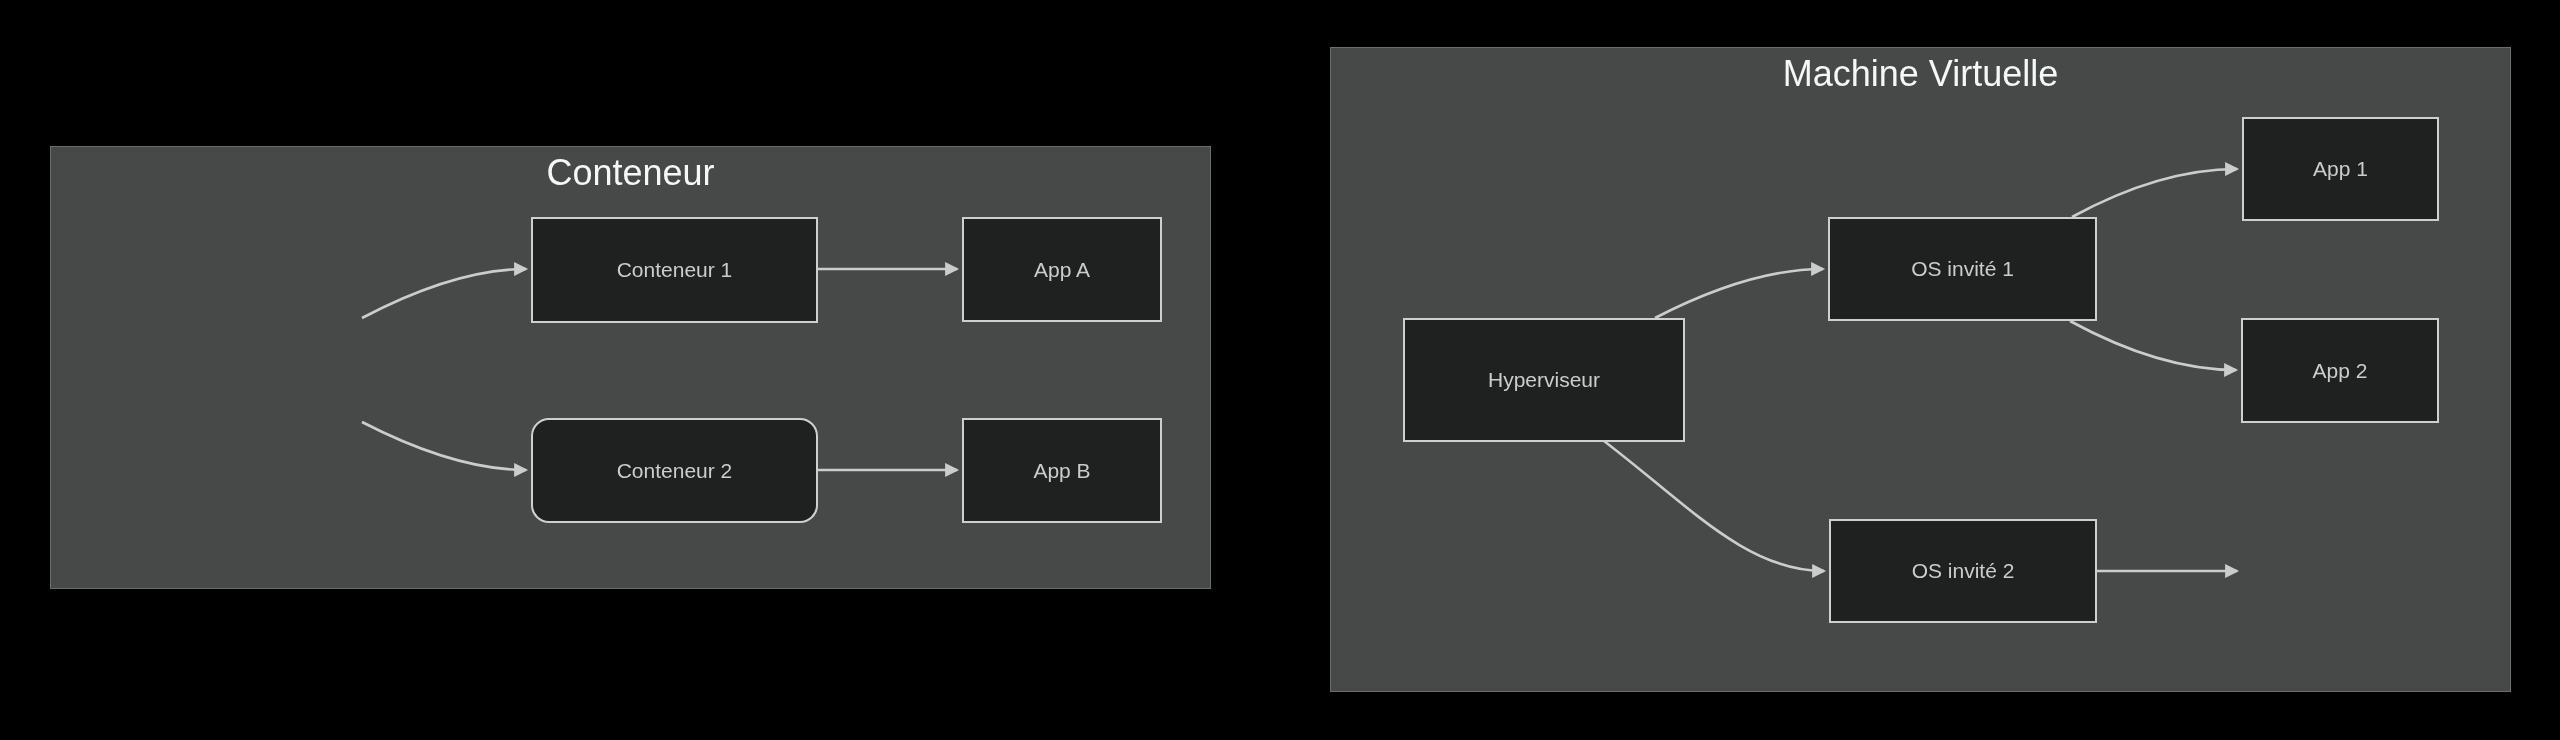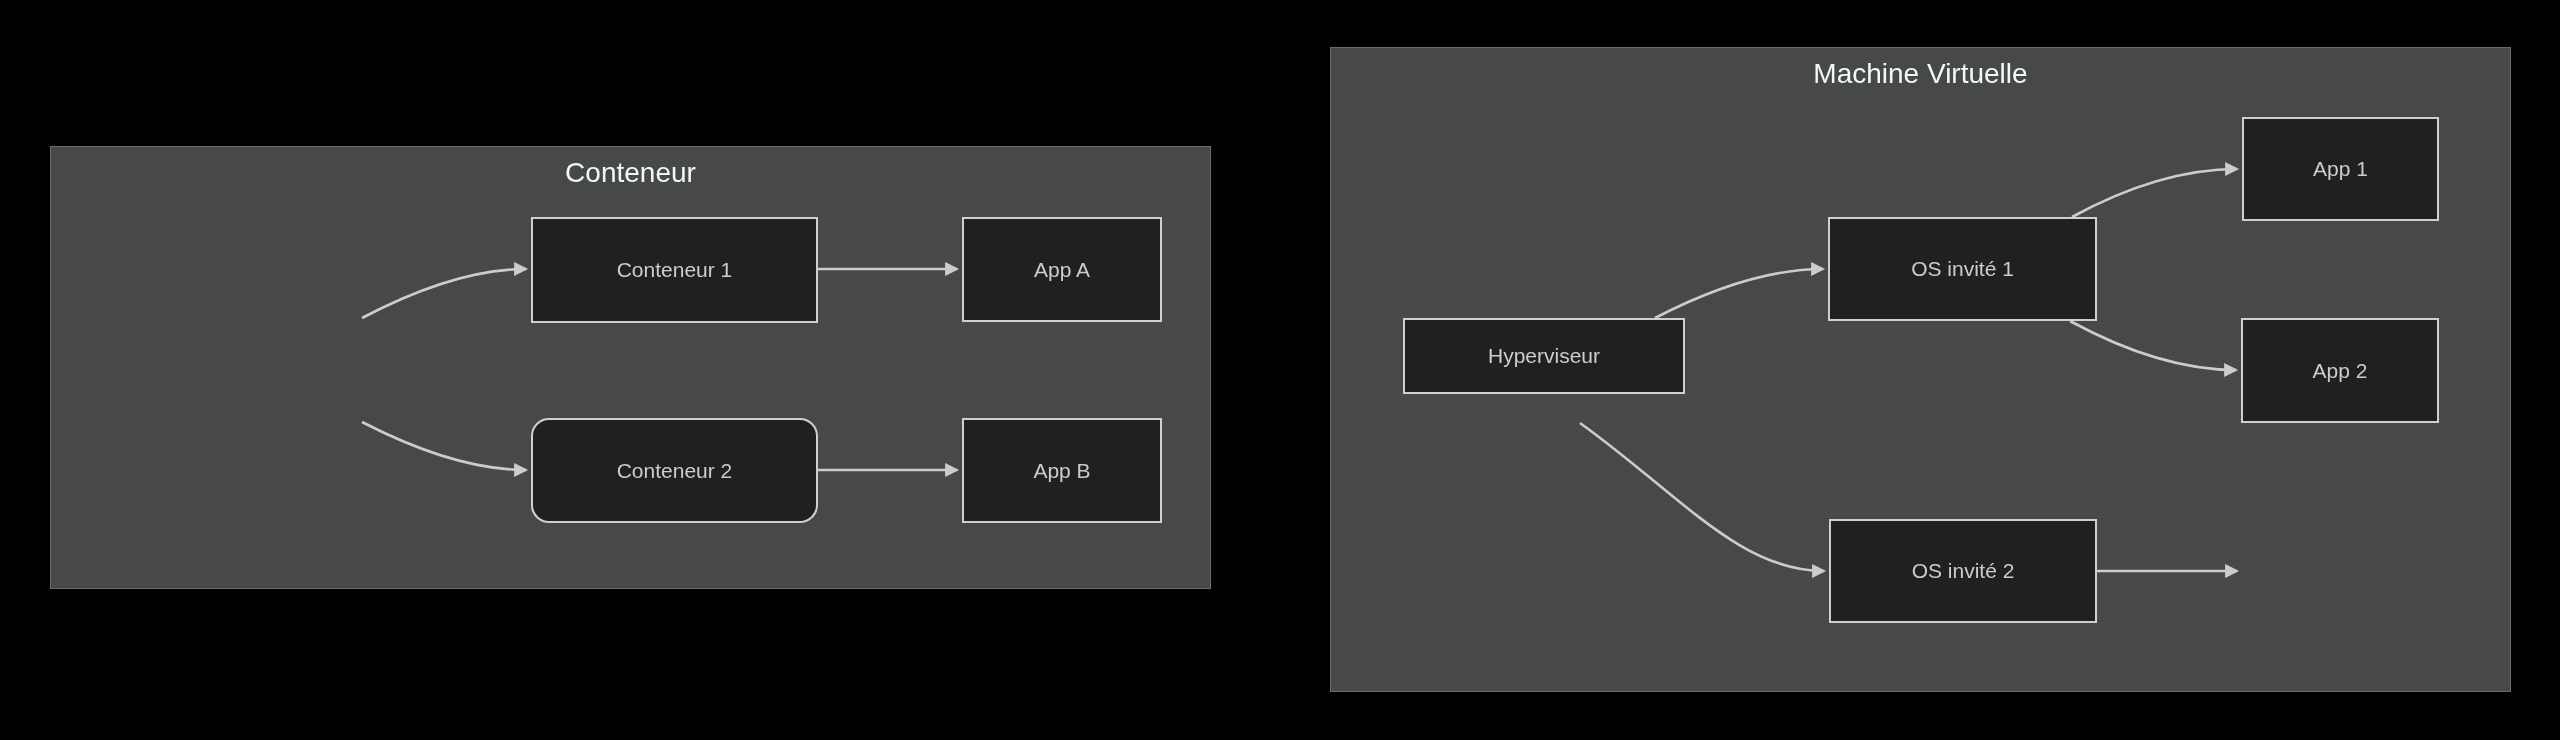--- a/index.html
+++ b/index.html
@@ -20,21 +20,21 @@
     background: var(--color-cluster-fill, #474949);
     border: 1px solid var(--color-cluster-border, #6b6d6d);
     box-sizing: border-box;
   }
   .cluster-title {
     position: absolute;
     left: 0;
     right: 0;
     top: 9px;
     text-align: center;
-    font-size: 28px;
+    font-size: 36px;
     line-height: 34px;
     color: var(--color-cluster-title, #f4f8f7);
     white-space: nowrap;
   }
   .node {
     position: absolute;
     display: flex;
     align-items: center;
     justify-content: center;
     background: var(--color-node-fill, #1f2121);
@@ -100,21 +100,21 @@
   <div class="node" style="left:531px; top:418px; width:287px; height:105px;border-radius:18px;">
     <span>Conteneur 2</span>
   </div>
   <div class="node" style="left:962px; top:217px; width:200px; height:105px;">
     <span>App A</span>
   </div>
   <div class="node" style="left:962px; top:418px; width:200px; height:105px;">
     <span>App B</span>
   </div>
 
-  <div class="node" style="left:1403px; top:318px; width:282px; height:76px;">
+  <div class="node" style="left:1403px; top:318px; width:282px; height:124px;">
     <span>Hyperviseur</span>
   </div>
   <div class="node" style="left:1828px; top:217px; width:269px; height:104px;">
     <span>OS invité 1</span>
   </div>
   <div class="node" style="left:1829px; top:519px; width:268px; height:104px;">
     <span>OS invité 2</span>
   </div>
   <div class="node" style="left:2242px; top:117px; width:197px; height:104px;">
     <span>App 1</span>

